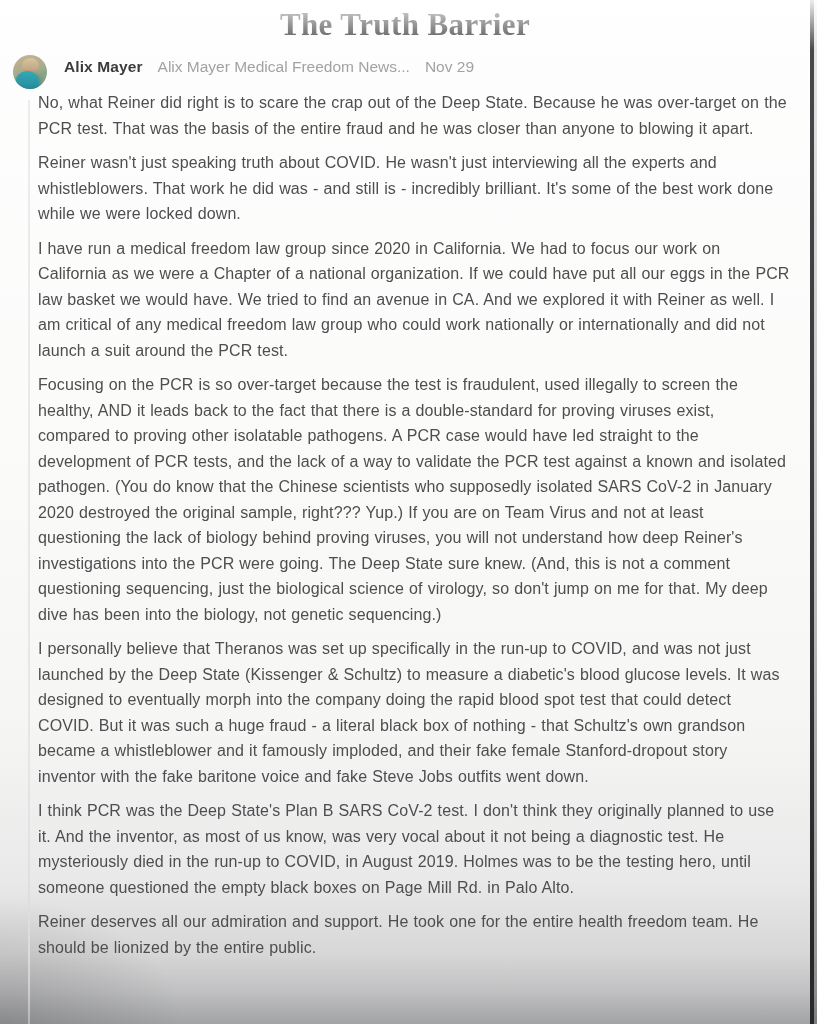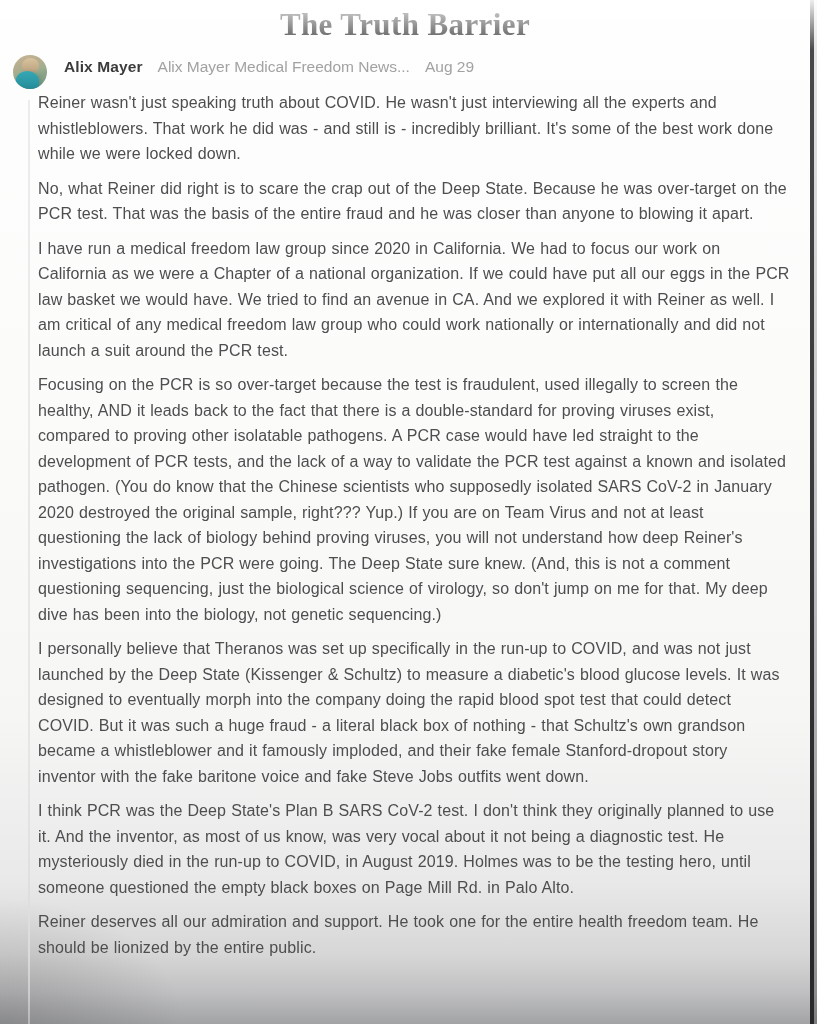--- a/index.html
+++ b/index.html
@@ -79,26 +79,26 @@
 <div class="page-title">The Truth Barrier</div>
 
 <div>
   <div class="comment-thread-line"></div>
 
   <div class="avatar"></div>
 
   <div class="comment-header">
     <span class="author-name">Alix Mayer</span>
     <span class="newsletter-name">Alix Mayer Medical Freedom News...</span>
-    <span class="comment-date">Aug 29</span>
+    <span class="comment-date">Nov 29</span>
   </div>
 
   <div class="comment-body">
+    <p>No, what Reiner did right is to scare the crap out of the Deep State. Because he was over-target on the PCR test. That was the basis of the entire fraud and he was closer than anyone to blowing it apart.</p>
     <p>Reiner wasn't just speaking truth about COVID. He wasn't just interviewing all the experts and whistleblowers. That work he did was - and still is - incredibly brilliant. It's some of the best work done while we were locked down.</p>
-    <p>No, what Reiner did right is to scare the crap out of the Deep State. Because he was over-target on the PCR test. That was the basis of the entire fraud and he was closer than anyone to blowing it apart.</p>
     <p>I have run a medical freedom law group since 2020 in California. We had to focus our work on California as we were a Chapter of a national organization. If we could have put all our eggs in the PCR law basket we would have. We tried to find an avenue in CA. And we explored it with Reiner as well. I am critical of any medical freedom law group who could work nationally or internationally and did not launch a suit around the PCR test.</p>
     <p>Focusing on the PCR is so over-target because the test is fraudulent, used illegally to screen the healthy, AND it leads back to the fact that there is a double-standard for proving viruses exist, compared to proving other isolatable pathogens. A PCR case would have led straight to the development of PCR tests, and the lack of a way to validate the PCR test against a known and isolated pathogen. (You do know that the Chinese scientists who supposedly isolated SARS CoV-2 in January 2020 destroyed the original sample, right??? Yup.) If you are on Team Virus and not at least questioning the lack of biology behind proving viruses, you will not understand how deep Reiner's investigations into the PCR were going. The Deep State sure knew. (And, this is not a comment questioning sequencing, just the biological science of virology, so don't jump on me for that. My deep dive has been into the biology, not genetic sequencing.)</p>
     <p>I personally believe that Theranos was set up specifically in the run-up to COVID, and was not just launched by the Deep State (Kissenger &amp; Schultz) to measure a diabetic's blood glucose levels. It was designed to eventually morph into the company doing the rapid blood spot test that could detect COVID. But it was such a huge fraud - a literal black box of nothing - that Schultz's own grandson became a whistleblower and it famously imploded, and their fake female Stanford-dropout story inventor with the fake baritone voice and fake Steve Jobs outfits went down.</p>
     <p>I think PCR was the Deep State's Plan B SARS CoV-2 test. I don't think they originally planned to use it. And the inventor, as most of us know, was very vocal about it not being a diagnostic test. He mysteriously died in the run-up to COVID, in August 2019. Holmes was to be the testing hero, until someone questioned the empty black boxes on Page Mill Rd. in Palo Alto.</p>
     <p>Reiner deserves all our admiration and support. He took one for the entire health freedom team. He should be lionized by the entire public.</p>
   </div>
 </div>
 
 <div class="photo-right-edge"></div>
 <div class="photo-right-sliver"></div>

